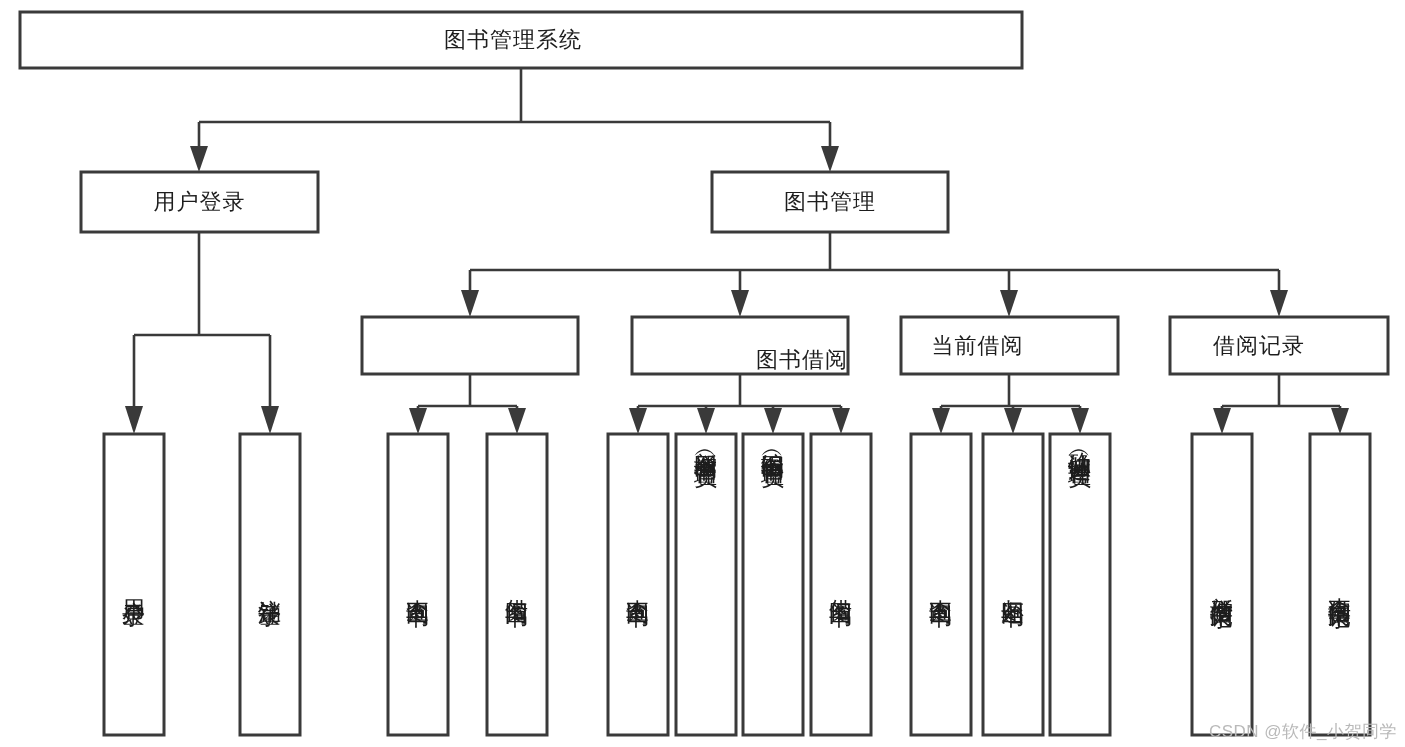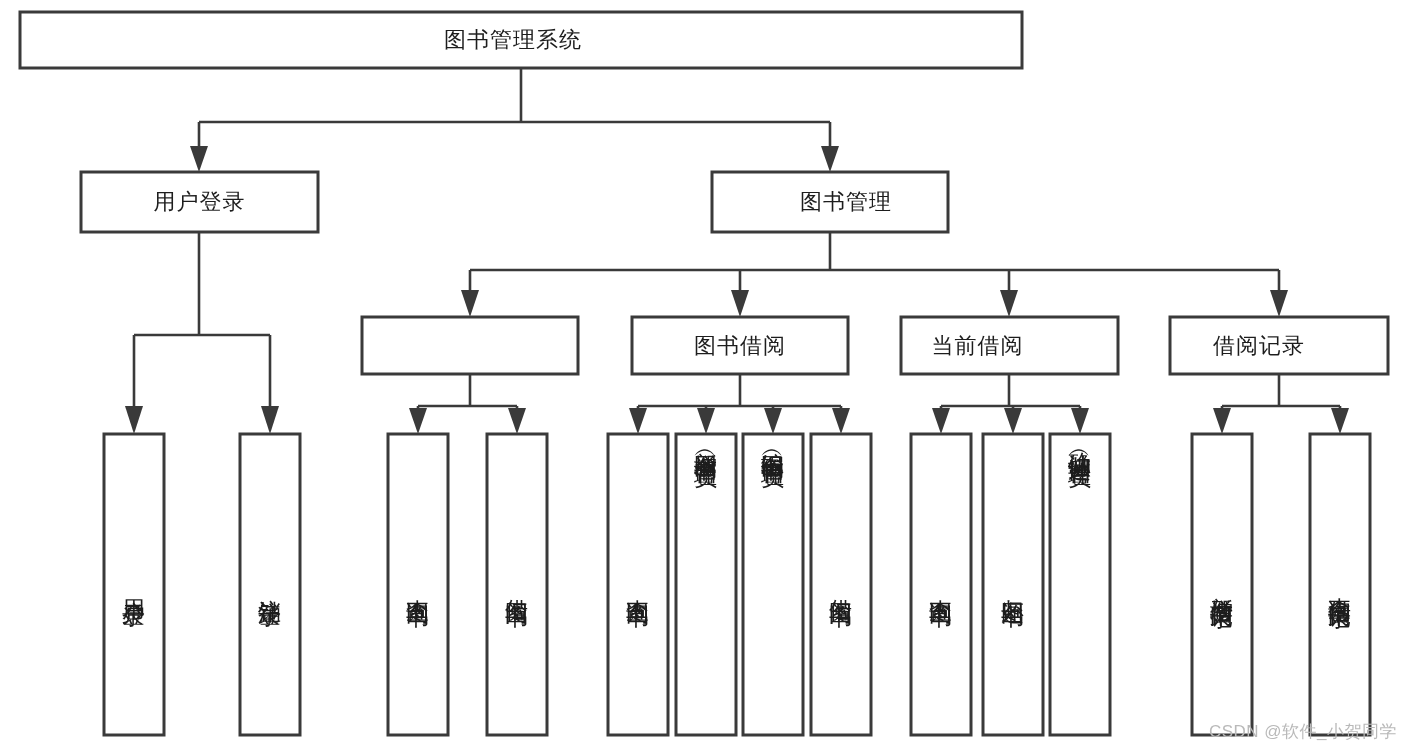--- a/index.html
+++ b/index.html
@@ -195,25 +195,25 @@
     <rect class="node-box" x="1310" y="434" width="60" height="301"></rect>
   </svg>
 
   <div class="hlabel-wrap" style="left:12px;top:12px;width:1002px;height:56px;">
     <span class="hlabel-text">图书管理系统</span>
   </div>
 
   <div class="hlabel-wrap" style="left:81px;top:172px;width:237px;height:60px;">
     <span class="hlabel-text">用户登录</span>
   </div>
-  <div class="hlabel-wrap" style="left:712px;top:172px;width:236px;height:60px;margin-left:16px;">
+  <div class="hlabel-wrap" style="left:712px;top:172px;width:236px;height:60px;">
     <span class="hlabel-text">图书管理</span>
   </div>
 
-  <div class="hlabel-wrap" style="left:632px;top:317px;width:216px;height:57px;">
+  <div class="hlabel-wrap" style="left:632px;top:331px;width:216px;height:57px;justify-content:flex-end;">
     <span class="hlabel-text">图书借阅</span>
   </div>
   <div class="hlabel-wrap" style="left:869px;top:317px;width:217px;height:57px;">
     <span class="hlabel-text">当前借阅</span>
   </div>
   <div class="hlabel-wrap" style="left:1170px;top:317px;width:178px;height:57px;">
     <span class="hlabel-text">借阅记录</span>
   </div>
 
   <div class="vlabel-wrap" style="left:104px;top:434px;width:60px;height:301px;">

